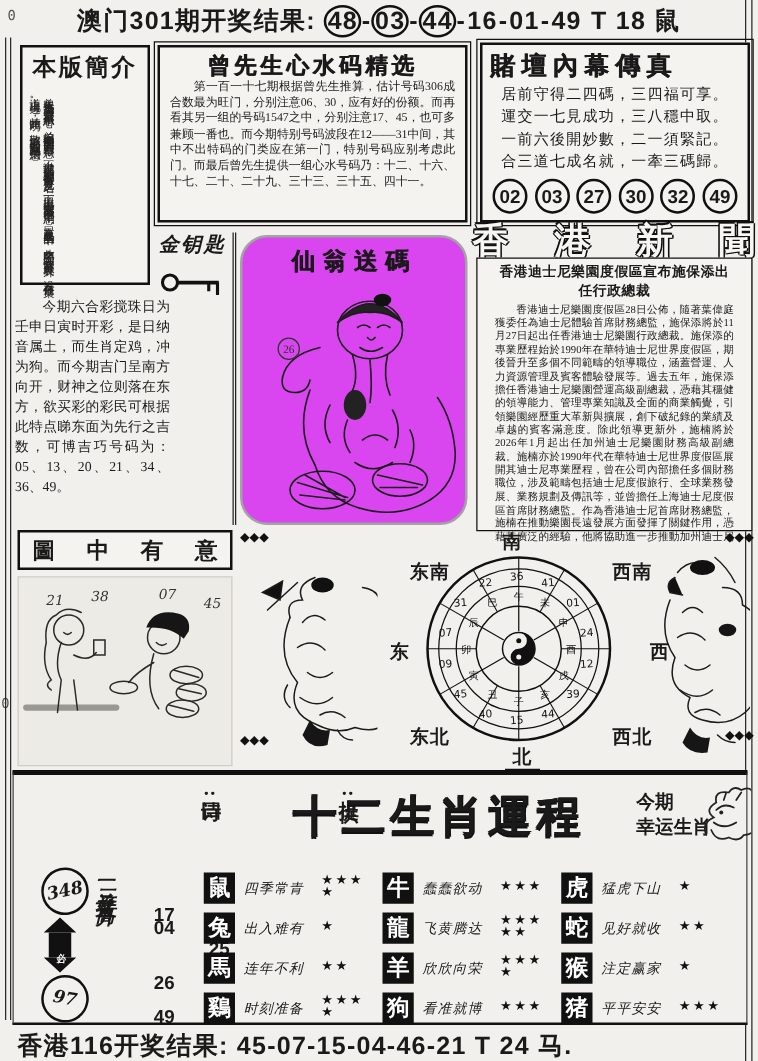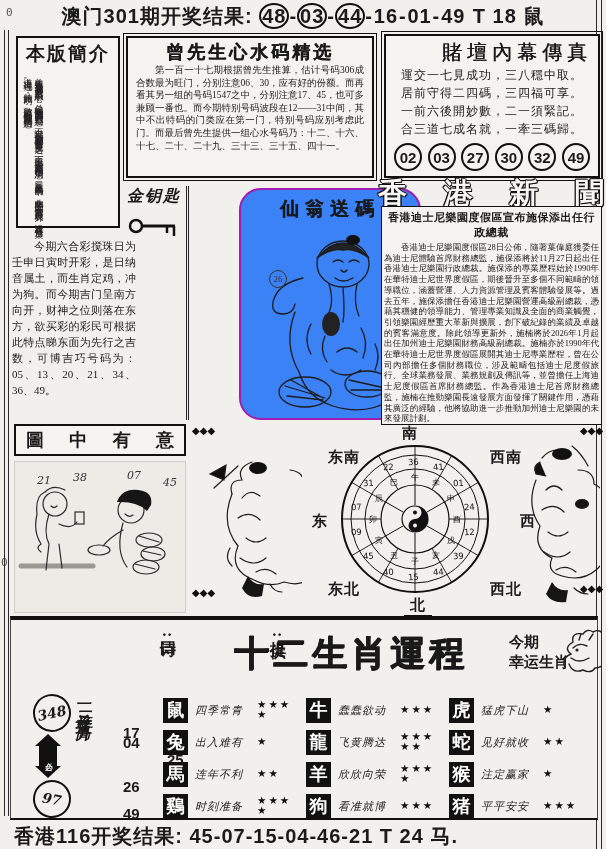--- a/index.html
+++ b/index.html
@@ -20,37 +20,37 @@
   .introbox h2 { font-size:19px; letter-spacing:2px; text-align:center; font-weight:bold; }
   .vtext { margin-top:4px; height:152px; writing-mode:vertical-rl; font-size:9px; line-height:11px; letter-spacing:1px; color:#222; }
   .note { position:absolute; left:12px; top:238px; width:124px; font-size:11px; line-height:16px; text-align:justify; }
   .note::first-line { }
   
   .xsbox { position:absolute; left:126px; top:36px; width:248px; height:142px; border:2px solid #111; outline:1px solid #111; outline-offset:2px; padding:2px 8px; background:#f5f3ef; }
   .xsbox h2 { font-size:18px; font-weight:900; letter-spacing:3px; text-align:center; text-shadow:0.6px 0 #111; }
   .xsbox p { font-size:9.5px; line-height:12.6px; text-align:justify; text-indent:2em; }
   
   .nmbox { position:absolute; left:384px; top:34px; width:216px; height:144px; border:2px solid #111; outline:1px solid #111; outline-offset:2px; padding:3px 6px; background:#f5f3ef; }
-  .nmbox h2 { font-size:20px; font-weight:400; letter-spacing:5px; text-align:right; text-shadow:0.6px 0 #111; }
+  .nmbox h2 { font-size:20px; font-weight:700; letter-spacing:5px; text-align:left; text-shadow:0.6px 0 #111; }
   .nmbox .line { font-size:12px; line-height:18px; text-align:center; letter-spacing:1px; }
   .nmballs { display:flex; justify-content:space-between; margin-top:5px; padding:0 2px; }
   .nmballs .ball { width:28px; height:28px; border:2px solid #111; border-radius:50%; text-align:center; line-height:25px; font-size:15px; font-weight:bold; font-family:"Liberation Sans",sans-serif; }
   
   .goldkey { position:absolute; left:124px; top:186px; width:60px; height:62px; text-align:center; }
   .goldkey .lbl { font-size:16px; font-weight:900; letter-spacing:2px; font-style:italic; }
   .divider { position:absolute; left:186px; top:186px; height:234px; width:3px; border-left:1.5px solid #222; border-right:1.5px solid #222; }
   
-  .xwbox { position:absolute; left:192px; top:188px; width:182px; height:232px; border:2px solid #a21caf; border-radius:22px; background:#3b82f6; overflow:hidden;margin-left:47px; }
+  .xwbox { position:absolute; left:192px; top:188px; width:182px; height:232px; border:2px solid #a3a3a3; border-radius:22px; background:#d946ef; overflow:hidden; }
   .xwbox h2 { margin-top:6px; font-size:19px; font-weight:900; letter-spacing:6px; text-align:center; text-shadow:0.6px 0 #111; }
   .xw26 { position:absolute; left:28px; top:80px; width:18px; height:18px; border:1.2px solid #333; border-radius:50%; font-size:9px; text-align:center; line-height:16px; color:#333; }
   
   .masthead { position:absolute; left:378px; top:178px; width:226px; font-weight:900; font-size:29px;
               color:#f7f6f3; text-shadow:1.2px 0 #111,-1.2px 0 #111,0 1.2px #111,0 -1.2px #111,1px 1px #111,-1px -1px #111;
               text-align:justify; text-align-last:justify; letter-spacing:0; line-height:30px; }
-  .newsbox { position:absolute; left:381px; top:206px; width:221px; height:219px; border:1.5px solid #111; padding:3px 2px; background:#f5f3ef; }
+  .newsbox { position:absolute; left:381px; top:206px; width:221px; height:219px; border:1.5px solid #111; padding:3px 14px; background:#f5f3ef; }
   .newsbox h3 { font-size:11px; font-weight:bold; text-align:center; letter-spacing:0.5px; margin-bottom:2px; }
   .newsbox p { font-size:8.5px; line-height:10.7px; text-align:justify; text-indent:2em; overflow:hidden; height:192px; }
   
   .tzbox { position:absolute; left:14px; top:424px; width:172px; height:190px; }
   .tzbox .bar { border:2px solid #111; padding:2px 10px; font-size:18px; font-weight:900; text-align:justify; text-align-last:justify; background:#f5f3ef; }
   .cartoon { position:relative; margin-top:5px; height:152px; background:#edebe6; border:1px solid #cfcdc8; }
   .cartoon .num { position:absolute; font-style:italic; font-size:11px; color:#333; font-family:"DejaVu Serif",serif; }
   
   .band { position:absolute; left:190px; top:424px; width:414px; height:190px; }
   .orn { position:absolute; width:24px; font-size:10px; line-height:9px; color:#111; letter-spacing:0; word-break:break-all; }
@@ -105,22 +105,22 @@
   </div>
   <p class="note" style="text-indent:2em;">今期六合彩搅珠日为壬申日寅时开彩，是日纳音属土，而生肖定鸡，冲为狗。而今期吉门呈南方向开，财神之位则落在东方，欲买彩的彩民可根据此特点睇东面为先行之吉数，可博吉巧号码为：05、13、20、21、34、36、49。</p>
 
   <div class="xsbox">
     <h2>曾先生心水码精选</h2>
     <p>第一百一十七期根据曾先生推算，估计号码306成合数最为旺门，分别注意06、30，应有好的份额。而再看其另一组的号码1547之中，分别注意17、45，也可多兼顾一番也。而今期特别号码波段在12——31中间，其中不出特码的门类应在第一门，特别号码应别考虑此门。而最后曾先生提供一组心水号码乃：十二、十六、十七、二十、二十九、三十三、三十五、四十一。</p>
   </div>
 
   <div class="nmbox">
     <h2>賭壇內幕傳真</h2>
+    <div class="line">居前守得二四碼，三四福可享。</div>
     <div class="line">運交一七見成功，三八穩中取。</div>
-    <div class="line">居前守得二四碼，三四福可享。</div>
     <div class="line">一前六後開妙數，二一須緊記。</div>
     <div class="line">合三道七成名就，一牽三碼歸。</div>
     <div class="nmballs">
       <span class="ball">02</span>
       <span class="ball">03</span>
       <span class="ball">27</span>
       <span class="ball">30</span>
       <span class="ball">32</span>
       <span class="ball">49</span>
     </div>

